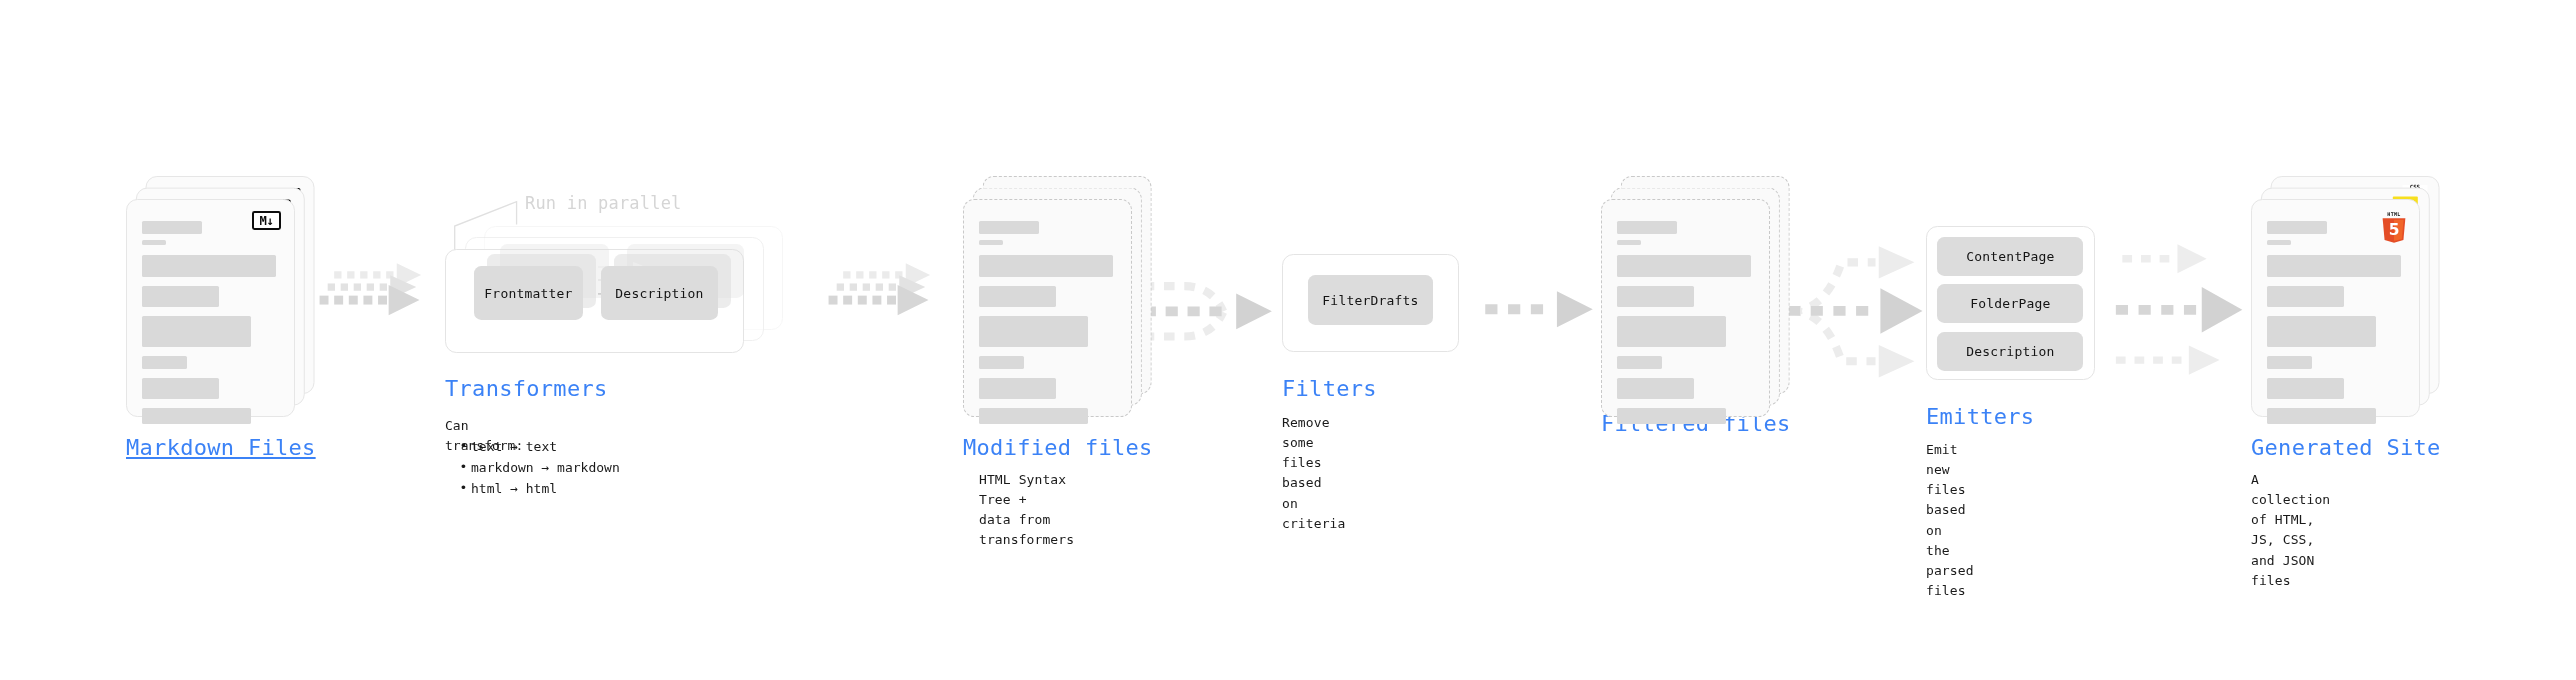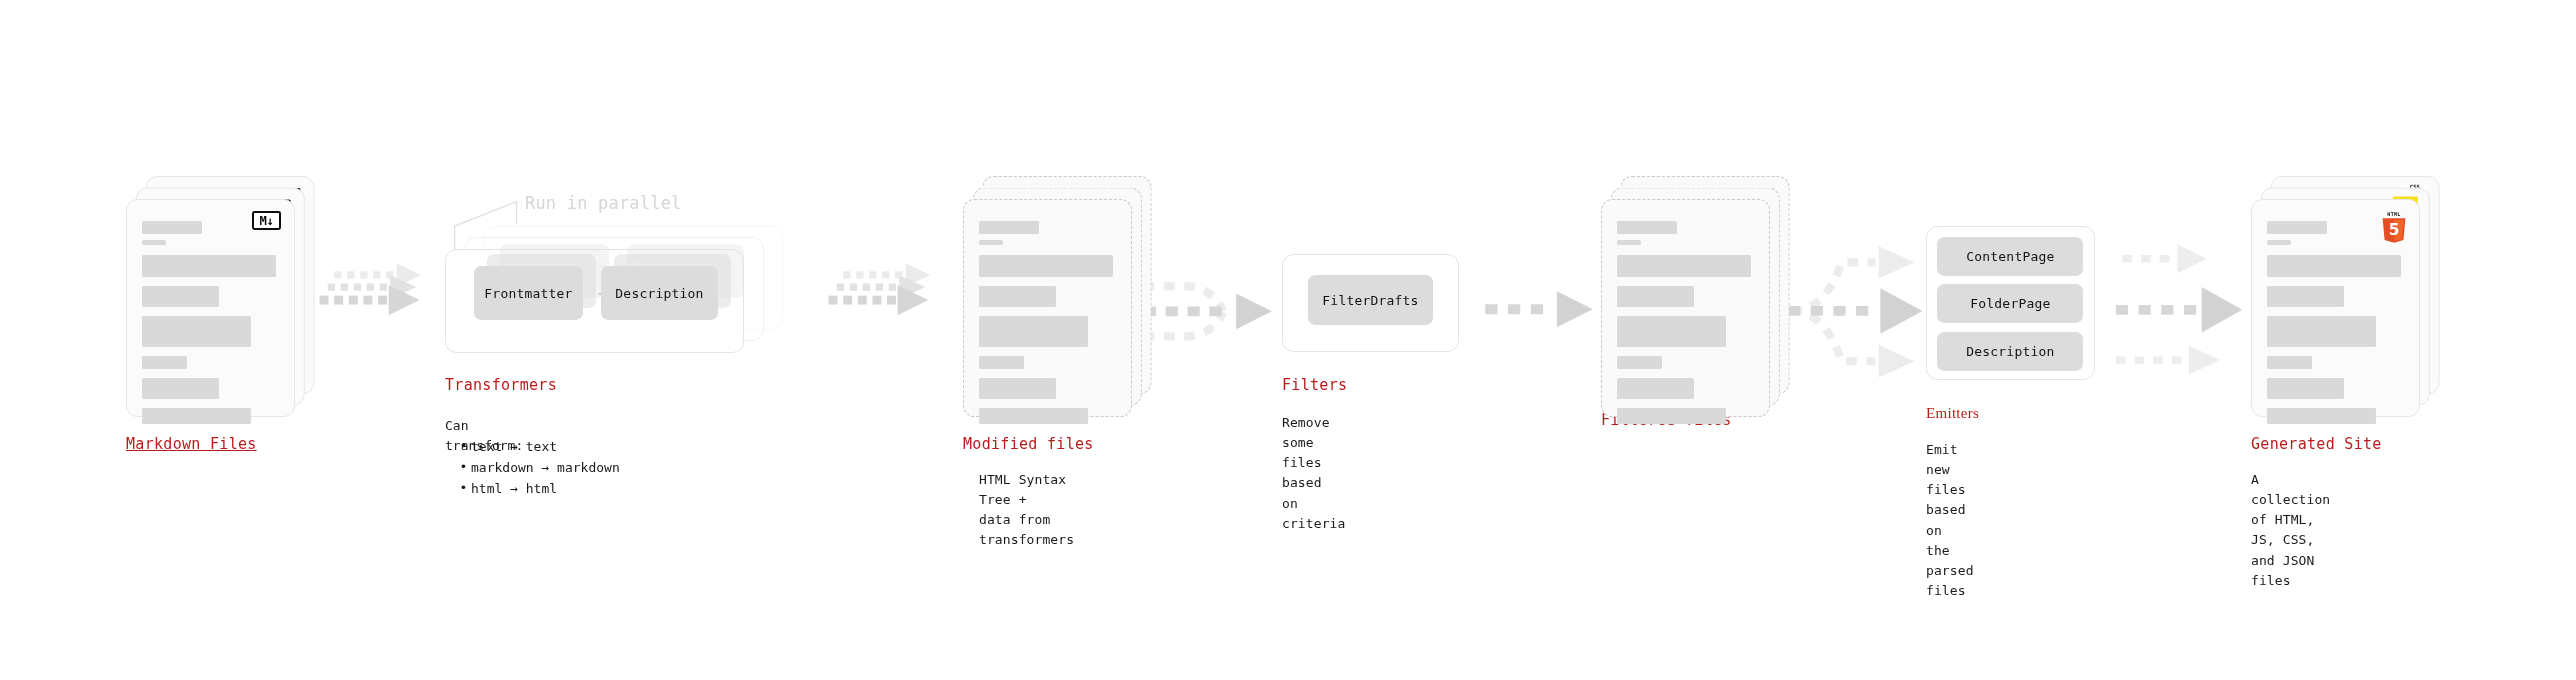--- a/index.html
+++ b/index.html
@@ -46,21 +46,21 @@
   .css-badge {
     width: 24.4px; height: 11.4px; background: #fff;
     border-bottom: 3.3px solid #2965f1;
     font-size: 5.7px; font-weight: 700; color: #111;
     display: flex; align-items: flex-start; justify-content: center;
     line-height: 1;
   }
 
   
   .title {
-    font-size: 15px; color: #b91c1c; letter-spacing: 0.3px;
+    font-size: 22px; color: #3b82f6; letter-spacing: 0.3px;
     white-space: nowrap; line-height: 1.1;
   }
   .desc {
     font-size: 13px; color: #1a1a1a; line-height: 1.55;
     letter-spacing: 0.1px; white-space: pre-line;
   }
   .sub-lead { font-size: 13px; color: #1a1a1a; line-height: 1.55; }
   .bullets { list-style: none; font-size: 13px; color: #1a1a1a; line-height: 1.62; }
   .bullets li { padding-left: 13px; position: relative; white-space: nowrap; }
   .bullets li::before {
@@ -332,21 +332,21 @@
     <div class="chip" style="position:absolute;left:11.4px;top:237px;width:146px;height:39px;">
       <span>ContentPage</span>
     </div>
     <div class="chip" style="position:absolute;left:11.4px;top:284px;width:146px;height:39px;text-align:right;">
       <span>FolderPage</span>
     </div>
     <div class="chip" style="position:absolute;left:11.4px;top:332px;width:146px;height:39px;">
       <span>Description</span>
     </div>
 
-    <div class="title" style="position:absolute;left:0;top:405px;font-family:Liberation Serif, serif;">Emitters</div>
+    <div class="title" style="position:absolute;left:0;top:405px;">Emitters</div>
     <div class="desc" style="position:absolute;left:0;top:440px;">Emit new files based on
 the parsed files</div>
   </div>
 
   <div class="stage" style="left:2111px;top:232px;">
     <svg width="154" height="154" viewBox="0 0 190 190">
       <path d="M14,33 L78,33" fill="none" stroke="#ededed" stroke-width="9" stroke-dasharray="12 11" stroke-linecap="butt"></path>
       <polygon points="82,15 118,33 82,51" fill="#ededed"></polygon>
 
       <path d="M6,96 L108,96" fill="none" stroke="#d6d6d6" stroke-width="12" stroke-dasharray="15 13" stroke-linecap="butt"></path>

